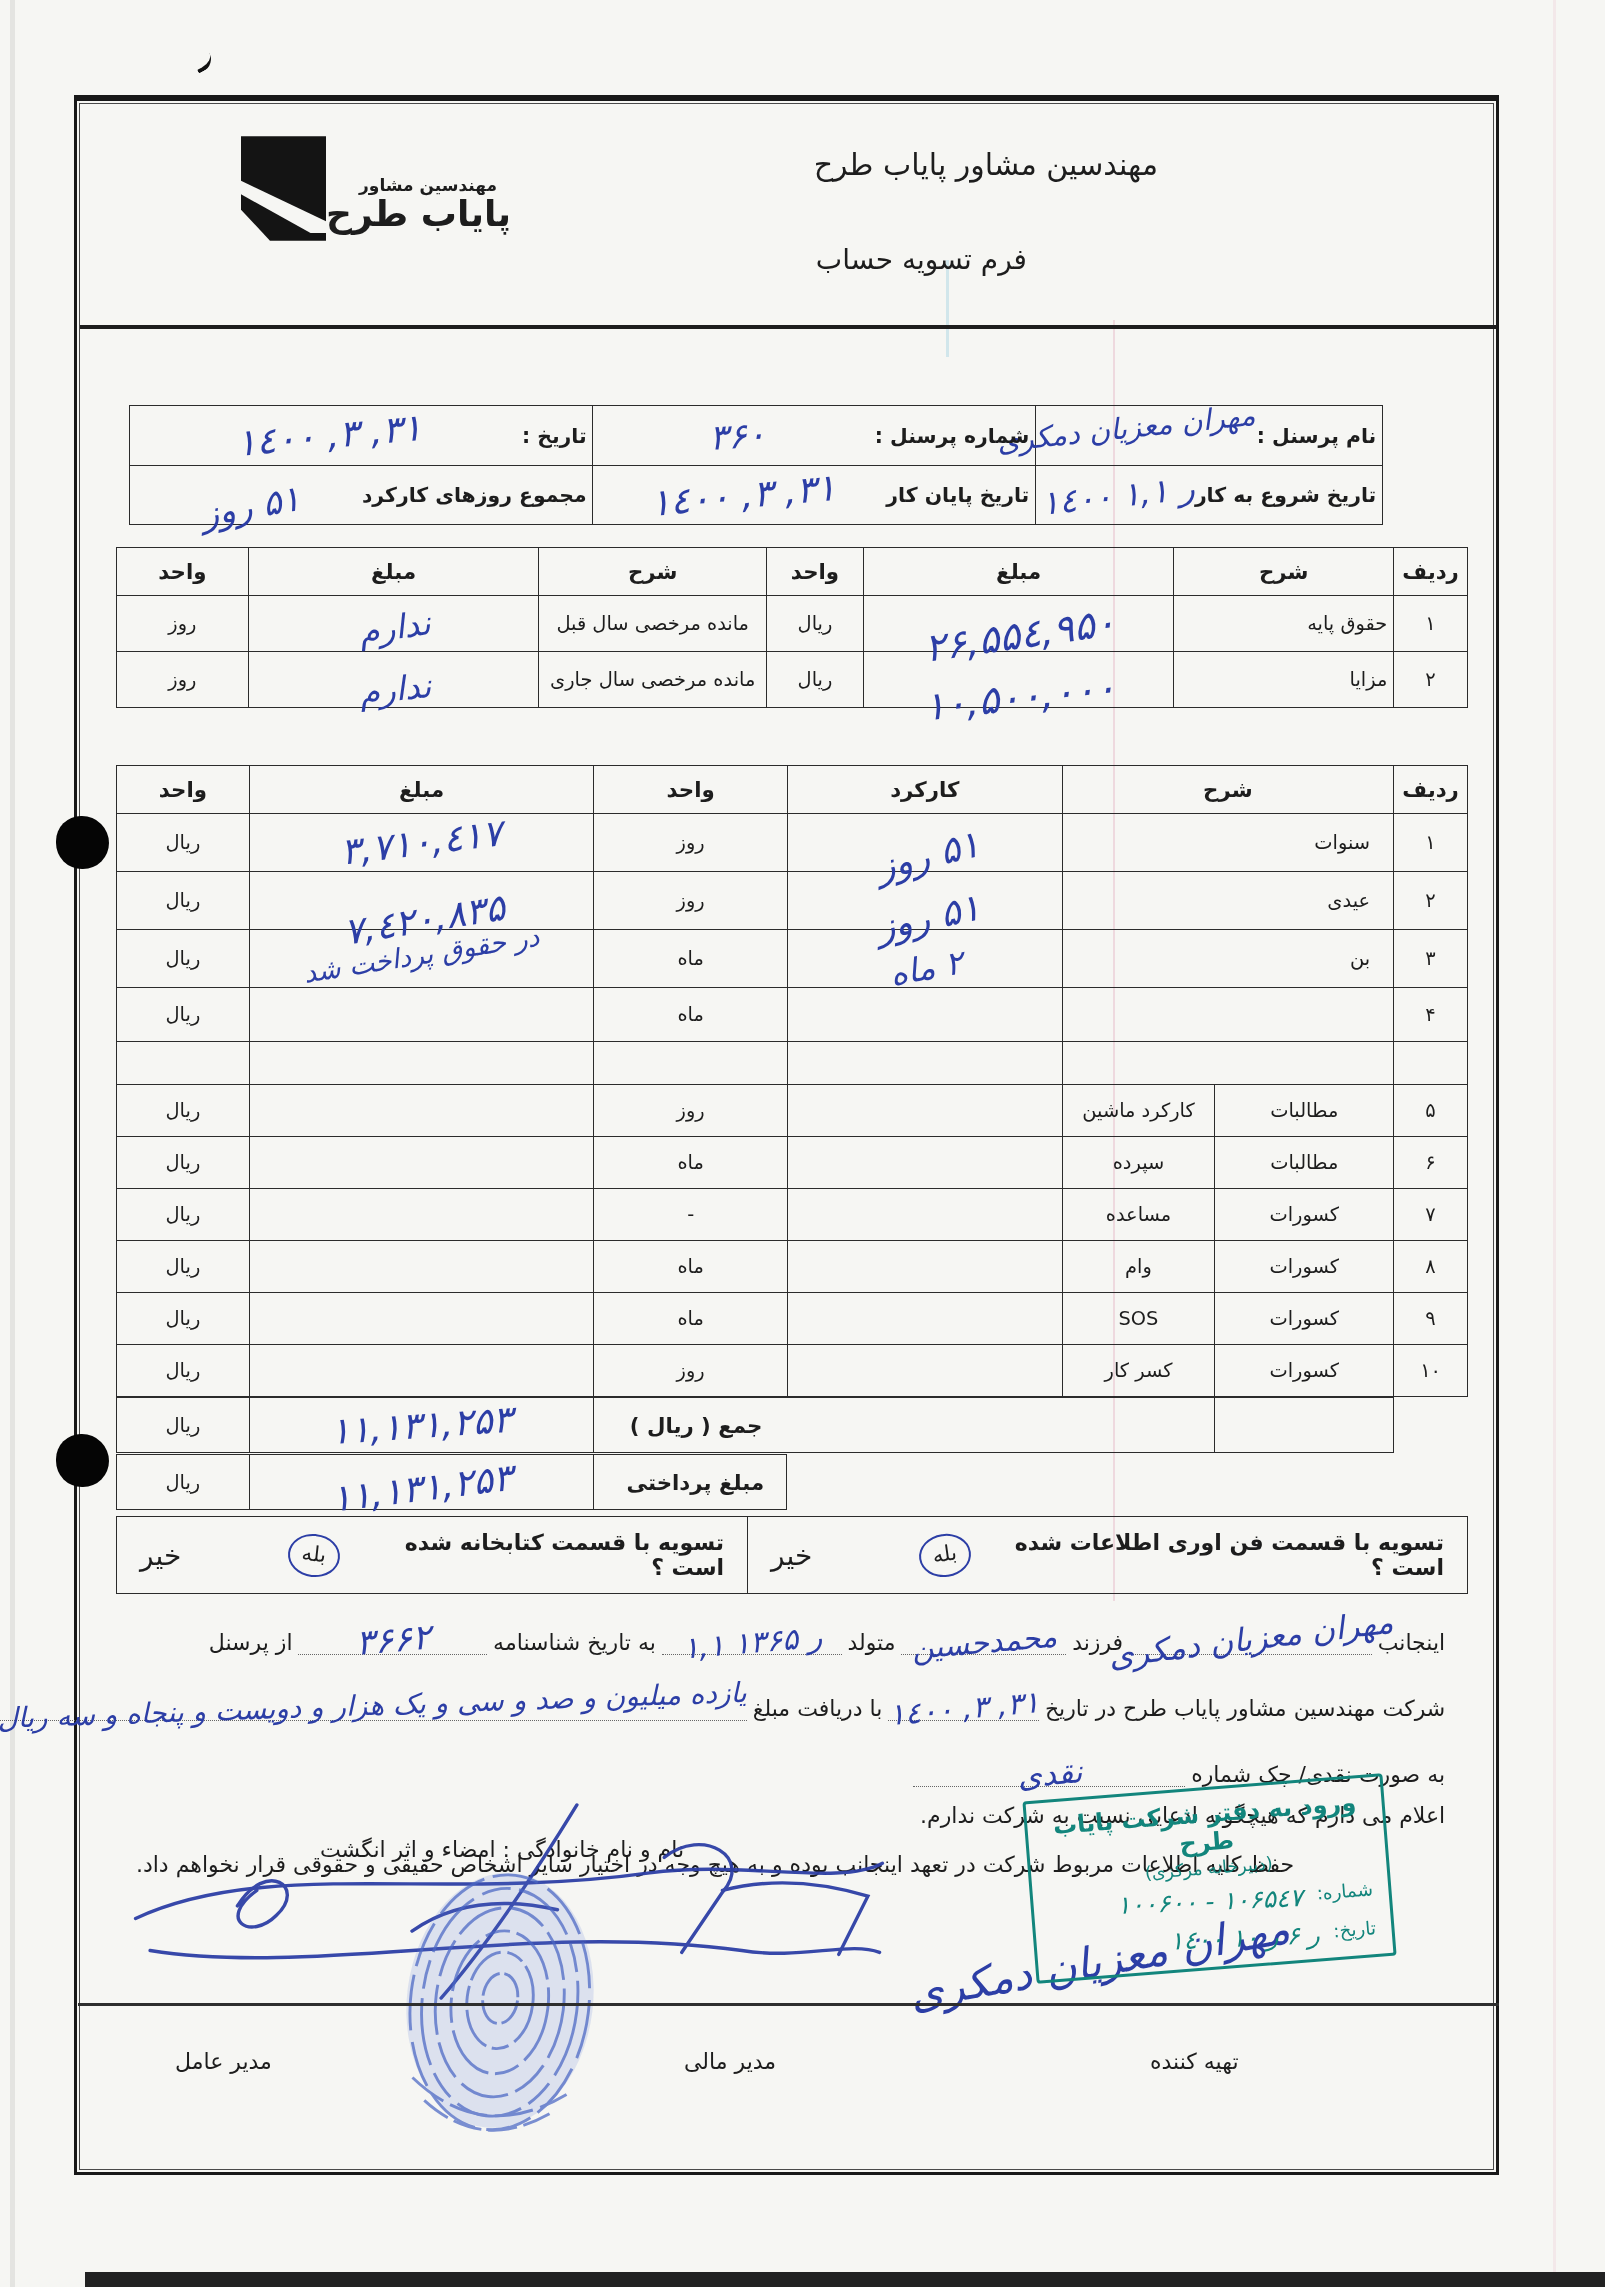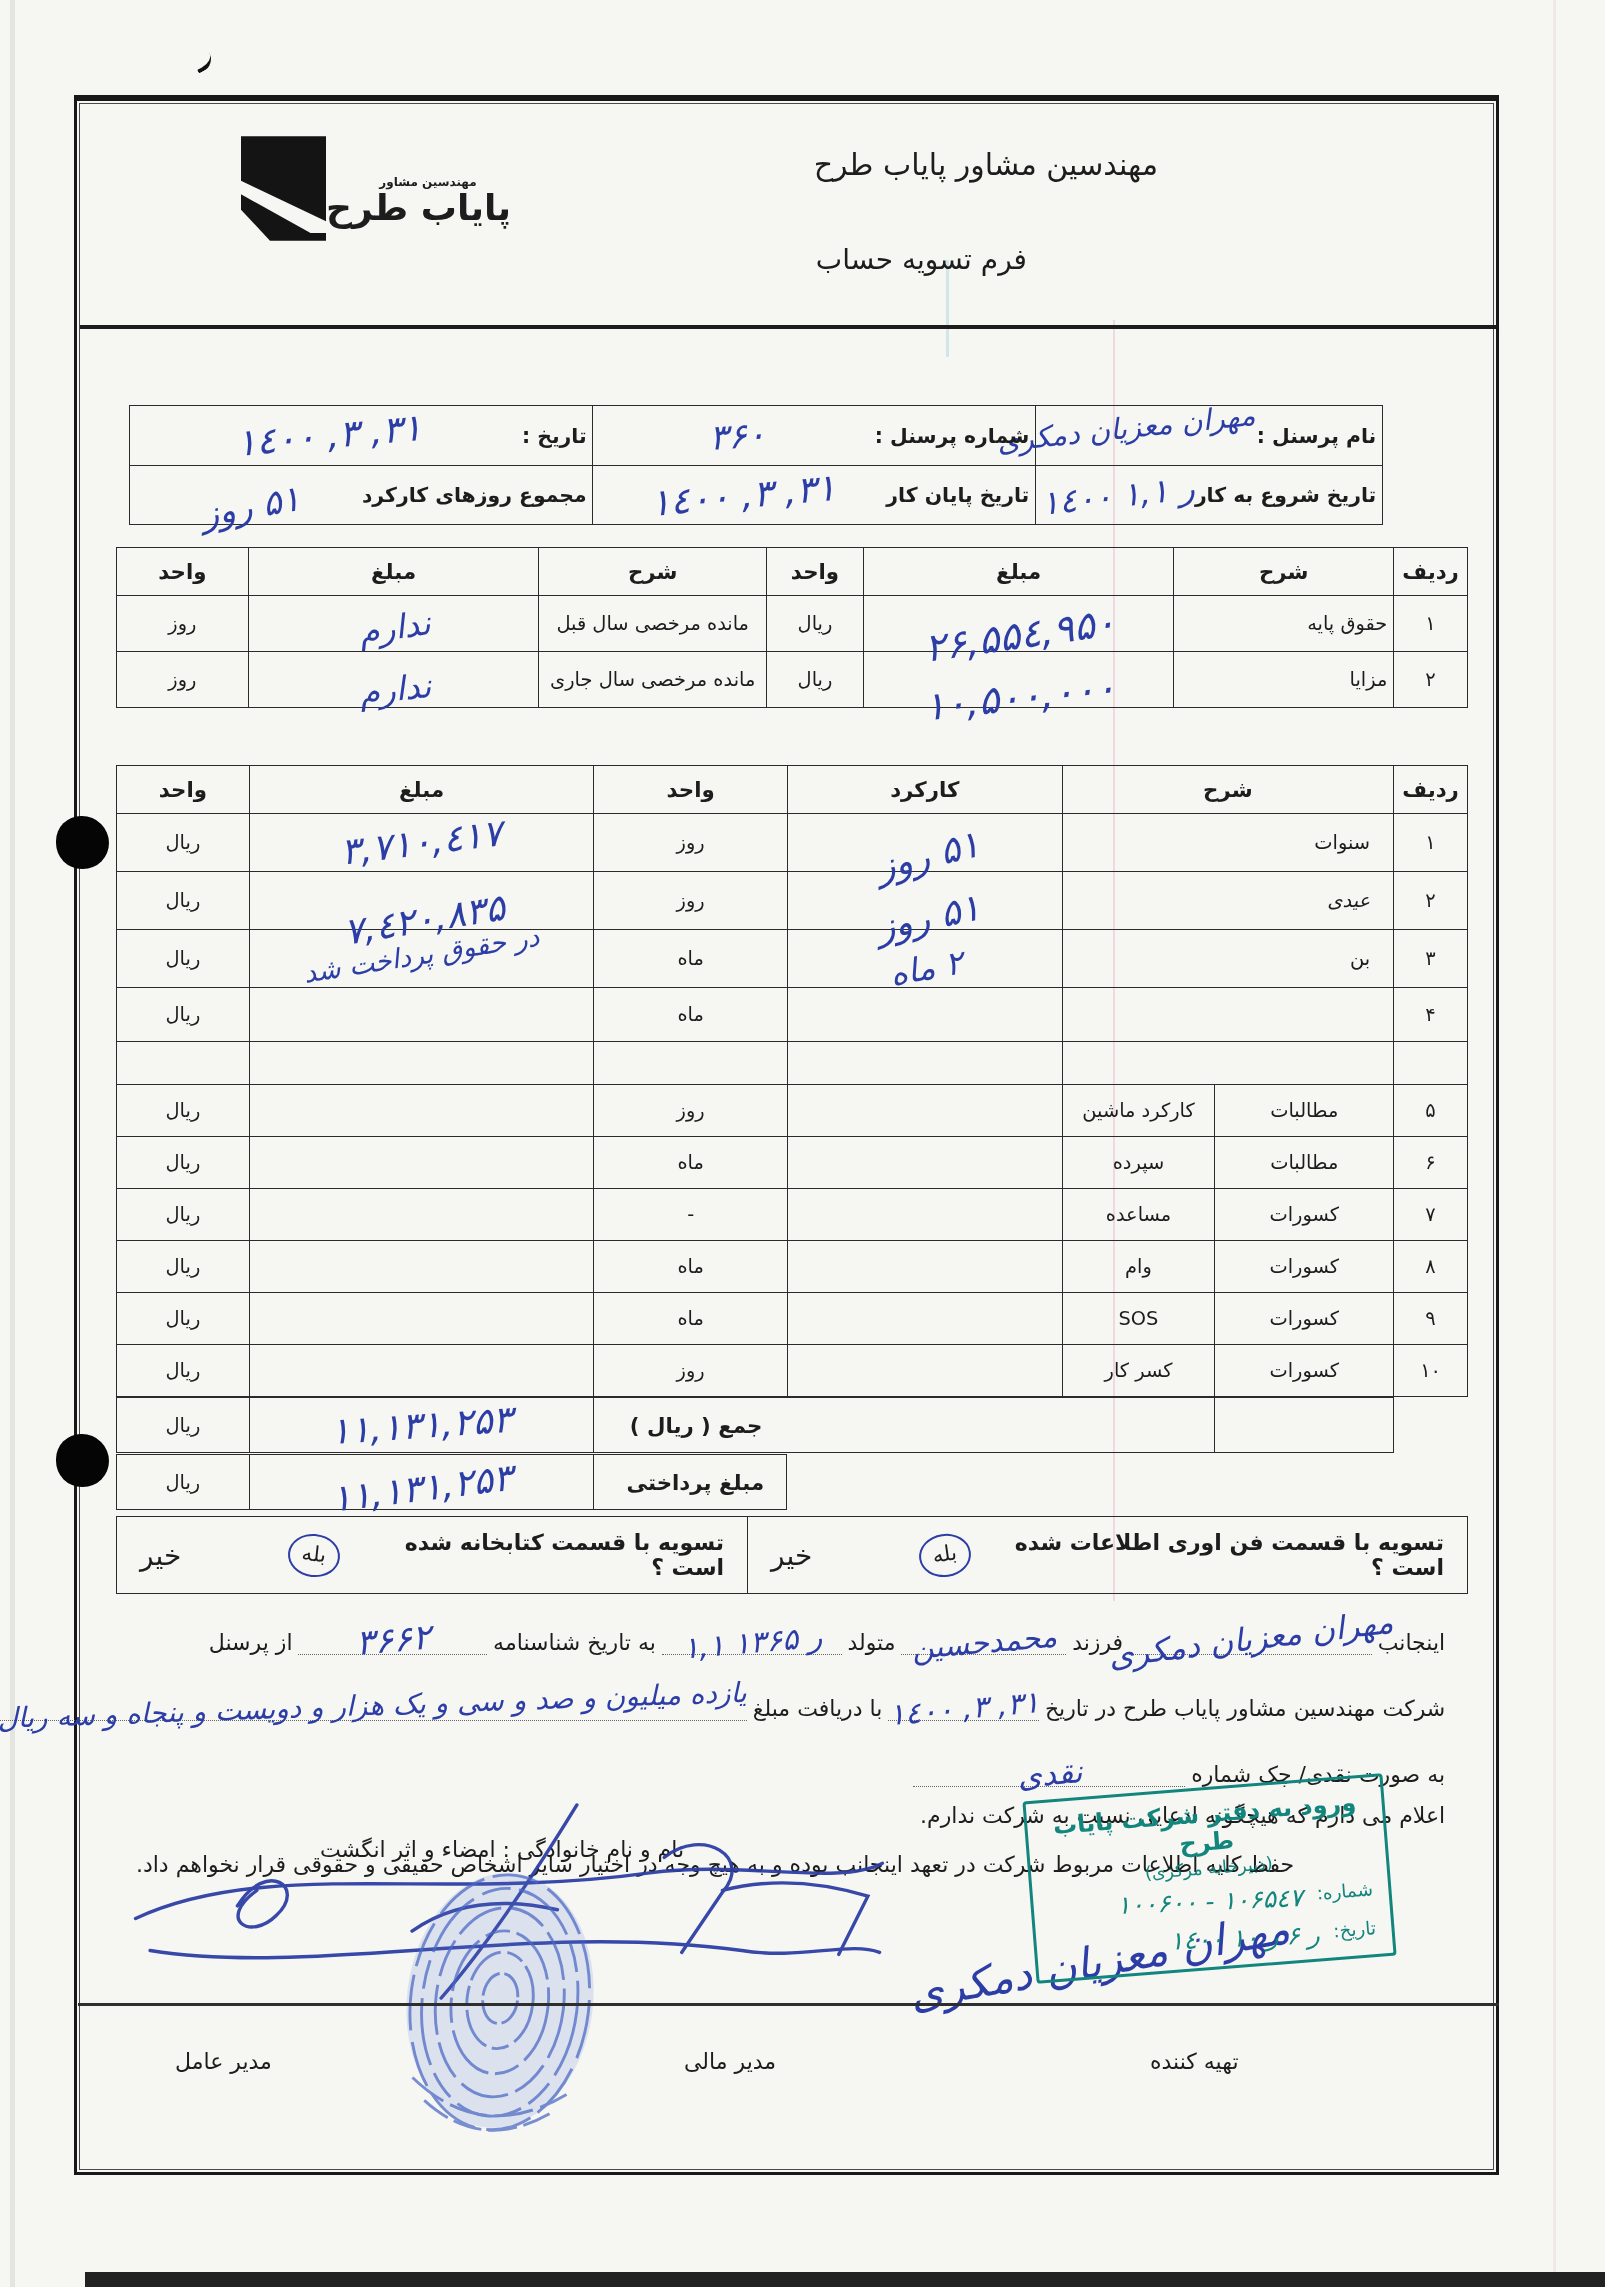--- a/index.html
+++ b/index.html
@@ -29,21 +29,21 @@
   .scan-line-cyan{position:absolute;left:946px;top:260px;width:2.9px;height:97px;background:rgba(140,200,220,.35);}
   .scan-edge-left{position:absolute;left:9.7px;top:0;width:4.9px;height:2287px;background:rgba(0,0,0,.07);}
 
   .punch-hole{position:absolute;width:53px;height:53px;background:#050505;border-radius:48% 52% 50% 50%;}
 
   
   .org-title{position:absolute;right:448px;top:147px;font-size:30px;}
   .form-title{position:absolute;right:579px;top:243px;font-size:28px;}
   .logo{position:absolute;left:241px;top:136px;display:flex;align-items:flex-start;}
   .logo-text{margin-right:9.7px;margin-top:39px;text-align:center;direction:rtl;}
-  .logo-text .l1{font-size:12px;font-weight:bold;padding-left:19px;}
+  .logo-text .l1{font-size:17px;font-weight:bold;padding-left:19px;}
   .logo-text .l2{font-size:36px;font-weight:bold;letter-spacing:-1px;line-height:1.05;}
   .header-divider{position:absolute;left:80px;top:325px;width:1417px;height:3.9px;background:#1d1d1d;}
 
   
   .tbl{position:absolute;direction:rtl;border:1.9px solid #2b2b2b;box-sizing:border-box;background:transparent;}
   .trow{display:flex;box-sizing:border-box;}
   .trow + .trow{border-top:1.9px solid #2b2b2b;}
   .trow > div{box-sizing:border-box;border-left:1.9px solid #2b2b2b;display:flex;align-items:center;
               justify-content:center;position:relative;overflow:visible;padding:0 5.8px;}
   .trow > div:last-child{border-left:none;}
@@ -243,21 +243,21 @@
         </div>
       <div class="b-unit printcell">روز</div>
       <div class="b-amt">
           <span class="hw amount-hw ltr">۳,۷۱۰,٤۱۷</span>
         </div>
       <div class="b-unit2 printcell">ریال</div>
     </div>
 
     <div class="trow rh60">
       <div class="b-no printcell">۲</div>
-      <div class="b-desc printcell" style="justify-content:flex-start;padding-right:23px;font-style:italic;">عیدی</div>
+      <div class="b-desc printcell" style="justify-content:flex-start;padding-right:23px;">عیدی</div>
       <div class="b-work">
           <span class="hw work-hw" style="transform:rotate(-12deg) translateY(17.5px);">۵۱ روز</span>
         </div>
       <div class="b-unit printcell">روز</div>
       <div class="b-amt">
           <span class="hw amount-hw ltr" style="transform:rotate(-9deg) translateY(19.4px);">۷,٤۲۰,۸۳۵</span>
         </div>
       <div class="b-unit2 printcell">ریال</div>
     </div>
 

